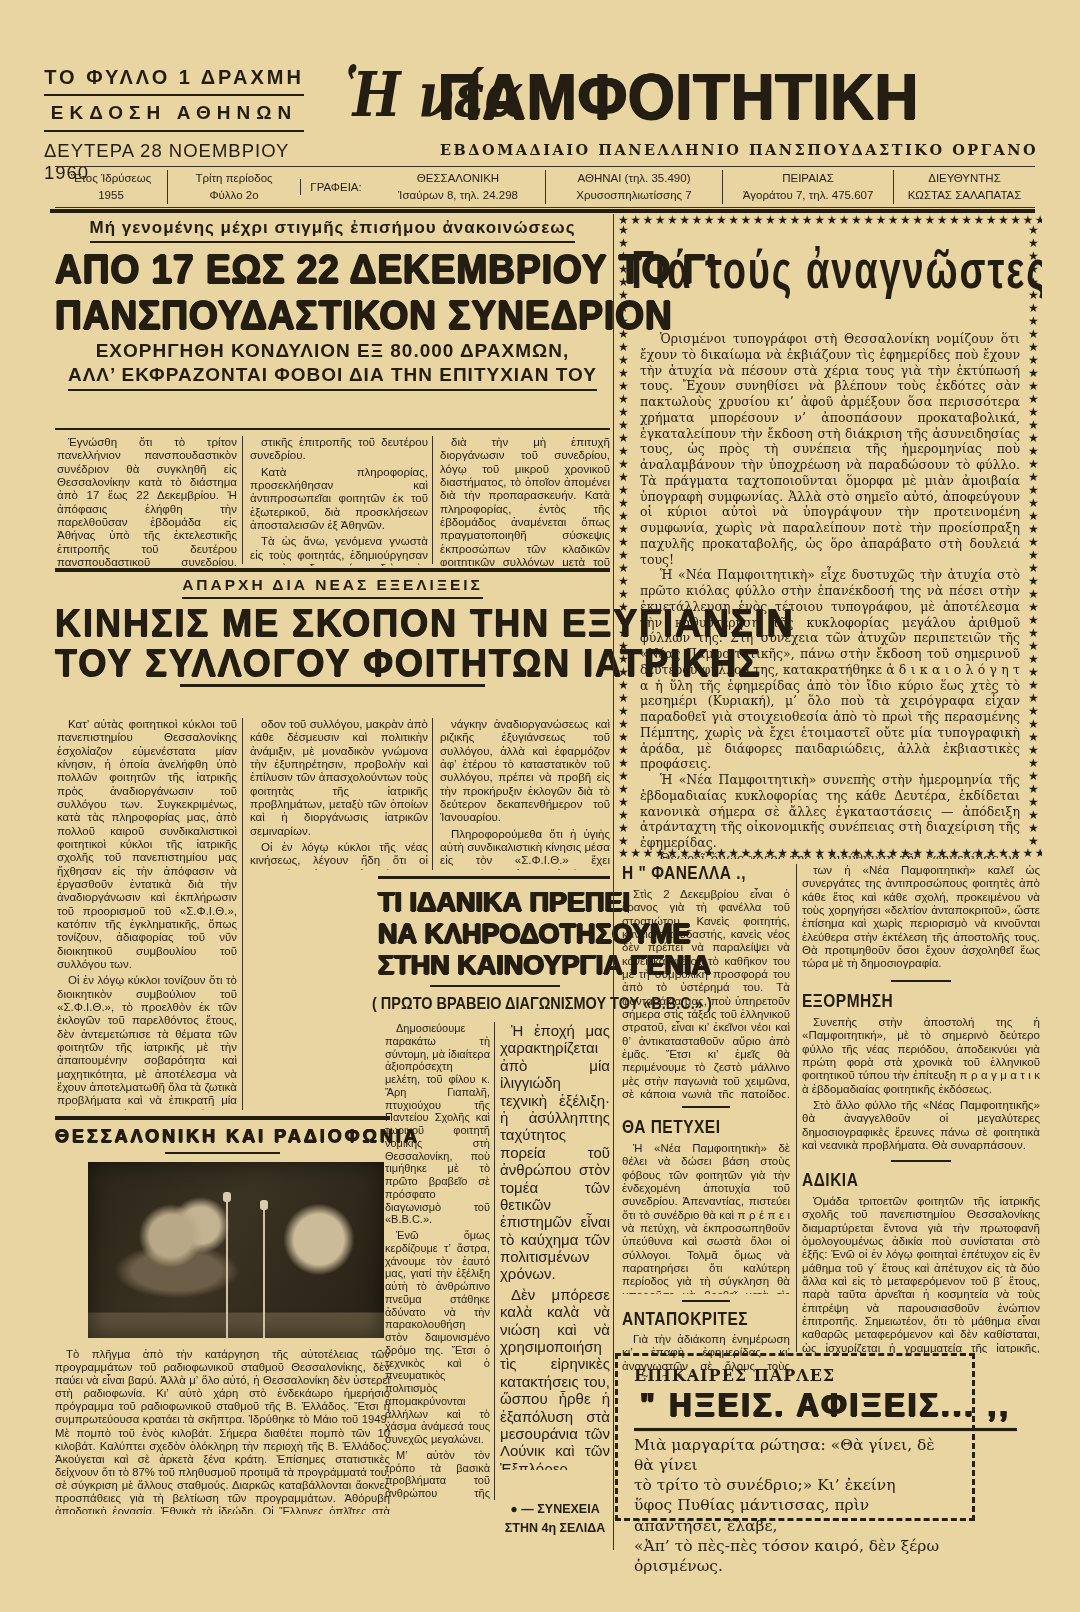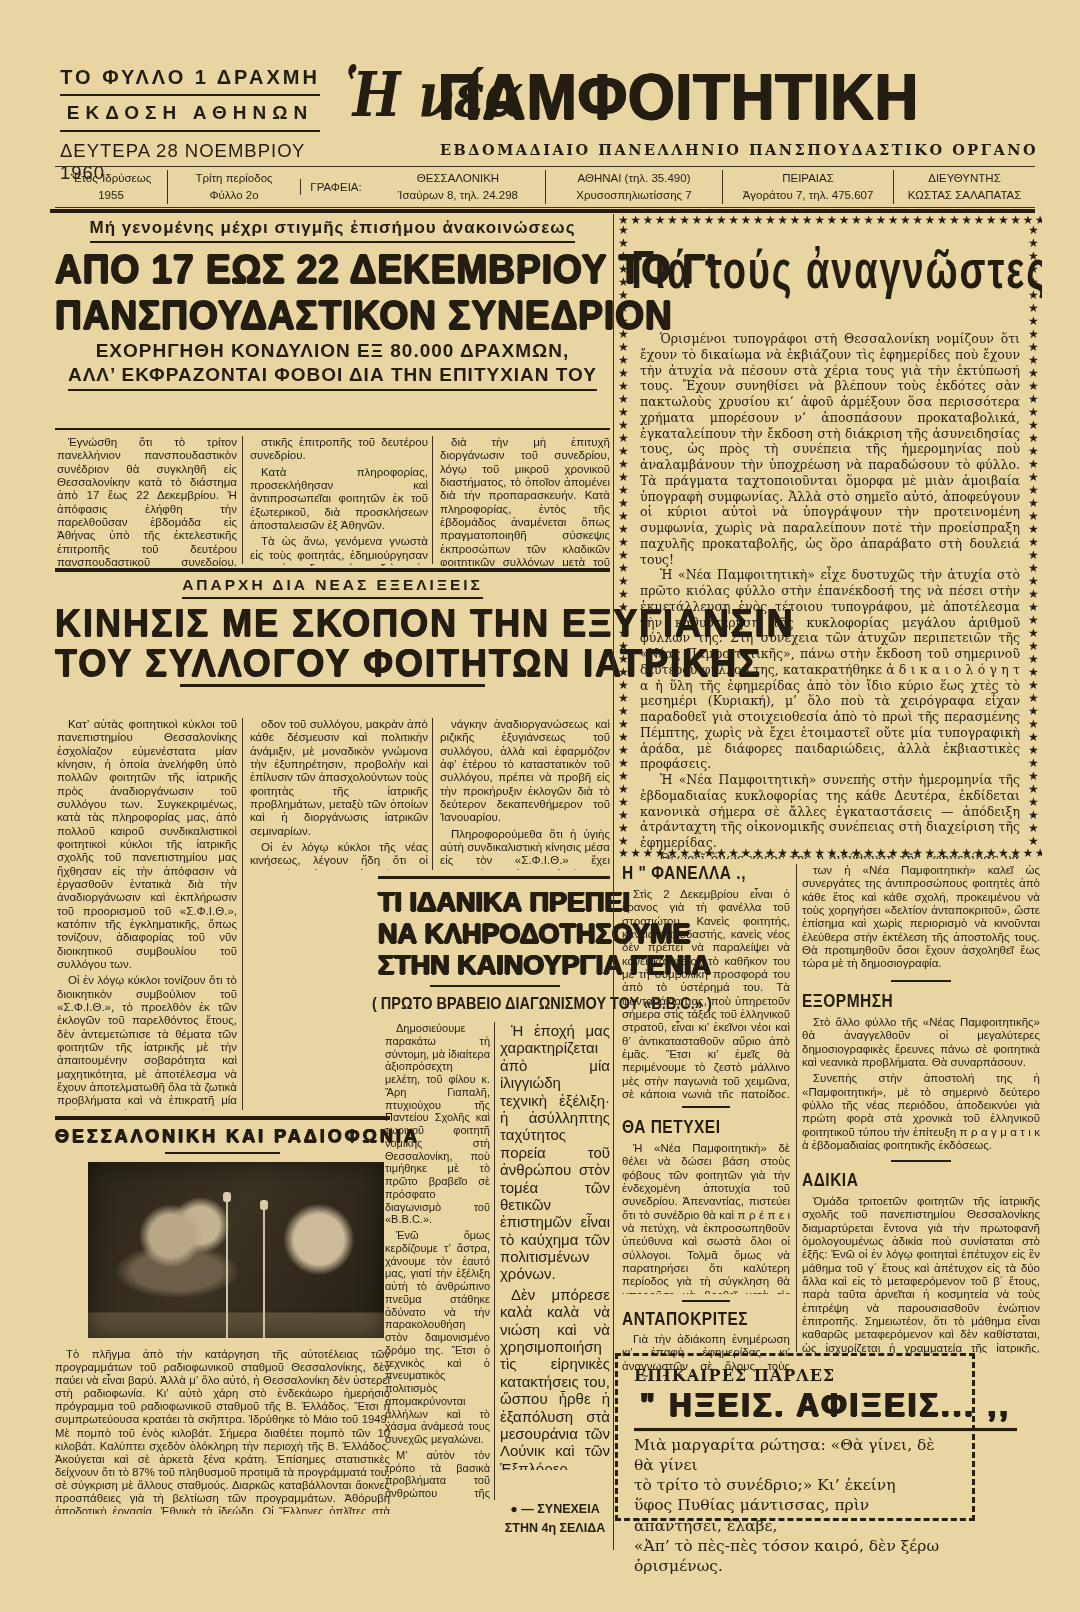--- a/index.html
+++ b/index.html
@@ -80,21 +80,21 @@
   .parles-head{font-weight:bold;font-size:31px;letter-spacing:3px;transform:scaleY(1.05);transform-origin:top;white-space:nowrap;}
   .poem{font-family:"DejaVu Serif",serif;font-size:15.5px;line-height:1.3;}
 
   .cont{font-weight:bold;font-size:12.5px;line-height:1.5;}
 </style>
 </head>
 <body>
 
 <div class="page">
 
-  <div class="abs" style="left:60px;top:66px;width:260px;">
+  <div class="abs" style="left:44px;top:66px;width:260px;">
     <div class="price-line ctr">ΤΟ ΦΥΛΛΟ 1 ΔΡΑΧΜΗ</div>
     <div class="edition-line ctr">ΕΚΔΟΣΗ ΑΘΗΝΩΝ</div>
     <div class="date-line">ΔΕΥΤΕΡΑ 28 ΝΟΕΜΒΡΙΟΥ 1960</div>
   </div>
   <div class="abs title-script" style="left:345px;top:58px;">Ἡ νέα</div>
   <div class="abs title-main fat2" style="left:438px;top:60px;">ΠΑΜΦΟΙΤΗΤΙΚΗ</div>
   <div class="abs subtitle" style="left:440px;top:141px;">ΕΒΔΟΜΑΔΙΑΙΟ ΠΑΝΕΛΛΗΝΙΟ ΠΑΝΣΠΟΥΔΑΣΤΙΚΟ ΟΡΓΑΝΟ</div>
 
   <div class="abs info-bar" style="left:55px;top:166px;width:980px;">
     <div class="info-cell" style="width:108px">
@@ -246,22 +246,22 @@
       </div>
   </div>
 
   <div class="abs" style="left:802px;top:864px;width:238px;">
     <div class="bodycol" style="height:108px;">
         <p>των ἡ «Νέα Παμφοιτητικὴ» καλεῖ ὡς συνεργάτες της ἀντιπροσώπους φοιτητὲς ἀπὸ κάθε ἔτος καὶ κάθε σχολή, προκειμένου νὰ τοὺς χορηγήσει «δελτίον ἀνταποκριτοῦ», ὥστε ἐπίσημα καὶ χωρὶς περιορισμὸ νὰ κινοῦνται ἐλεύθερα στὴν ἐκτέλεση τῆς ἀποστολῆς τους. Θὰ προτιμηθοῦν ὅσοι ἔχουν ἀσχοληθεῖ ἕως τώρα μὲ τὴ δημοσιογραφία.</p>
       </div>
     <div class="sec-rule" style="width:60px;margin:8px auto 10px;"></div>
     <div class="mini-head">ΕΞΟΡΜΗΣΗ</div>
     <div class="bodycol" style="height:138px;margin-top:6px;">
+        <p>Συνεπὴς στὴν ἀποστολή της ἡ «Παμφοιτητική», μὲ τὸ σημερινὸ δεύτερο φύλλο τῆς νέας περιόδου, ἀποδεικνύει γιὰ πρώτη φορὰ στὰ χρονικὰ τοῦ ἑλληνικοῦ φοιτητικοῦ τύπου τὴν ἐπίτευξη π ρ α γ μ α τ ι κ ὰ ἑβδομαδιαίας φοιτητικῆς ἐκδόσεως.</p>
         <p>Στὸ ἄλλο φύλλο τῆς «Νέας Παμφοιτητικῆς» θὰ ἀναγγελθοῦν οἱ μεγαλύτερες δημοσιογραφικὲς ἔρευνες πάνω σὲ φοιτητικὰ καὶ νεανικὰ προβλήματα. Θὰ συναρπάσουν.</p>
-        <p>Συνεπὴς στὴν ἀποστολή της ἡ «Παμφοιτητική», μὲ τὸ σημερινὸ δεύτερο φύλλο τῆς νέας περιόδου, ἀποδεικνύει γιὰ πρώτη φορὰ στὰ χρονικὰ τοῦ ἑλληνικοῦ φοιτητικοῦ τύπου τὴν ἐπίτευξη π ρ α γ μ α τ ι κ ὰ ἑβδομαδιαίας φοιτητικῆς ἐκδόσεως.</p>
       </div>
     <div class="sec-rule" style="width:60px;margin:6px auto 9px;"></div>
     <div class="mini-head">ΑΔΙΚΙΑ</div>
     <div class="bodycol" style="height:158px;margin-top:6px;">
         <p>Ὁμάδα τριτοετῶν φοιτητῶν τῆς ἰατρικῆς σχολῆς τοῦ πανεπιστημίου Θεσσαλονίκης διαμαρτύρεται ἔντονα γιὰ τὴν πρωτοφανῆ ὁμολογουμένως ἀδικία ποὺ συνίσταται στὸ ἑξῆς: Ἐνῶ οἱ ἐν λόγῳ φοιτηταὶ ἐπέτυχον εἰς ἓν μάθημα τοῦ γ´ ἔτους καὶ ἀπέτυχον εἰς τὰ δύο ἄλλα καὶ εἰς τὸ μεταφερόμενον τοῦ β´ ἔτους, παρὰ ταῦτα ἀρνεῖται ἡ κοσμητεία νὰ τοὺς ἐπιτρέψη νὰ παρουσιασθοῦν ἐνώπιον ἐπιτροπῆς. Σημειωτέον, ὅτι τὸ μάθημα εἶναι καθαρῶς μεταφερόμενον καὶ δὲν καθίσταται, ὡς ἰσχυρίζεται ἡ γραμματεία τῆς ἰατρικῆς, μάθημα τοῦ ἑπομένου ἔτους.</p>
       </div>
   </div>
 
   <div class="abs dashed-box" style="left:615px;top:1353px;width:360px;height:168px;padding:10px 16px;box-sizing:border-box;">
     <div class="parles-kicker">ΕΠΙΚΑΙΡΕΣ ΠΑΡΛΕΣ</div>

